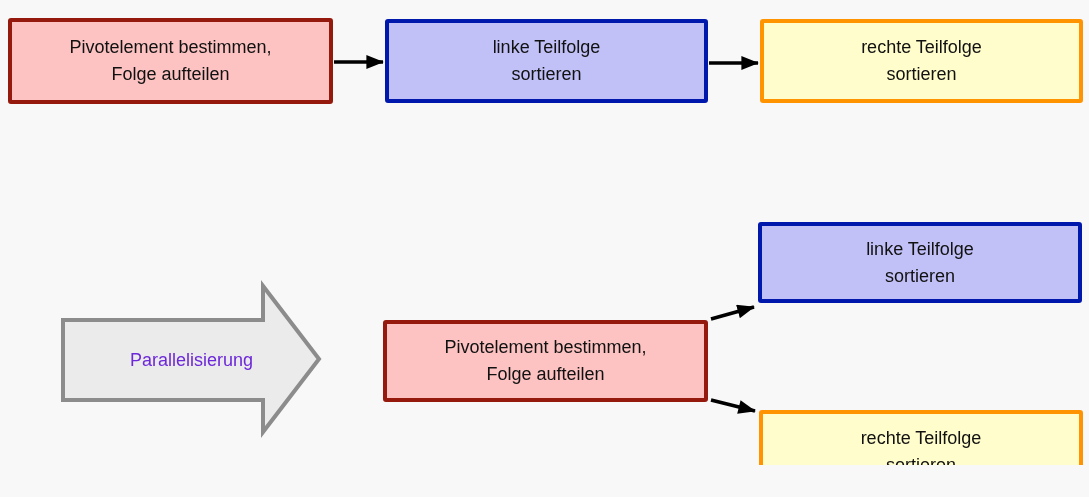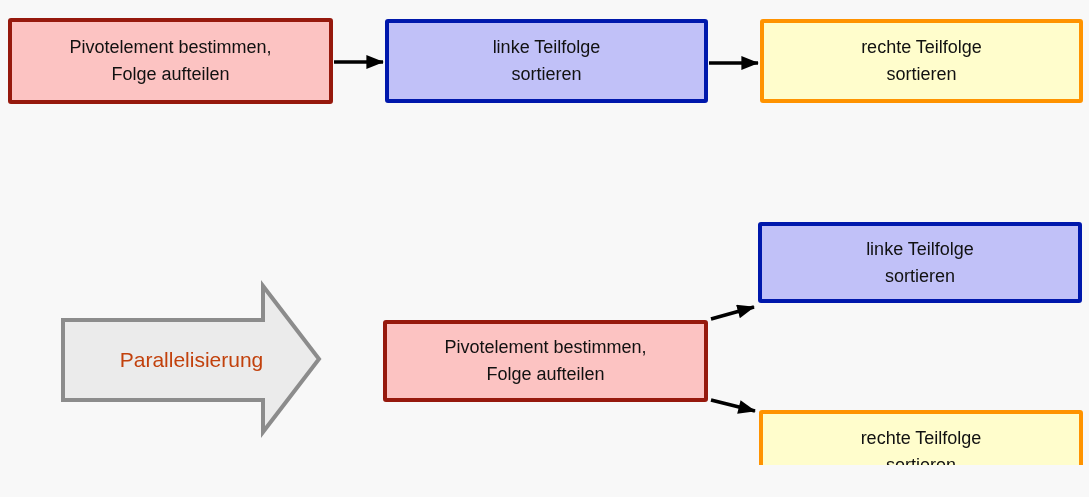--- a/index.html
+++ b/index.html
@@ -60,22 +60,22 @@
   }
   .flow-head { fill: var(--connector, #000000); }
 
   .big-arrow-label {
     position: absolute;
     left: 63px; top: 320px;
     width: 257px; height: 80px;
     display: flex;
     align-items: center;
     justify-content: center;
-    font-size: 21px;
-    color: #c2410c;
+    font-size: 18px;
+    color: #6d28d9;
   }
 </style>
 </head>
 <body style="--background: #f8f8f8; --pivot-fill: #fcc3c2; --pivot-border: #96190d; --left-fill: #c1c1f8; --left-border: #0018ac; --right-fill: #fffdcc; --right-border: #ff9300; --big-arrow-fill: #ebebeb; --big-arrow-border: #8c8c8c; --connector: #000000;">
 
 <div class="canvas">
 
   <svg class="connectors" viewBox="0 0 1089 497" xmlns="http://www.w3.org/2000/svg">
     <defs>
       <marker id="ah" viewBox="0 0 10 8" refX="9.5" refY="4" markerUnits="userSpaceOnUse" markerWidth="18" markerHeight="14" orient="auto">

